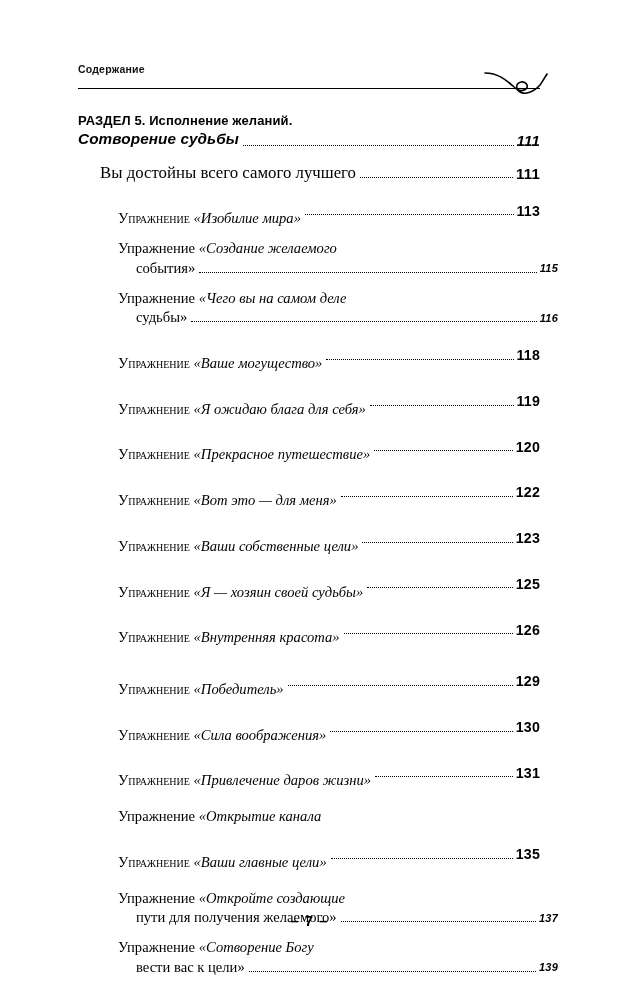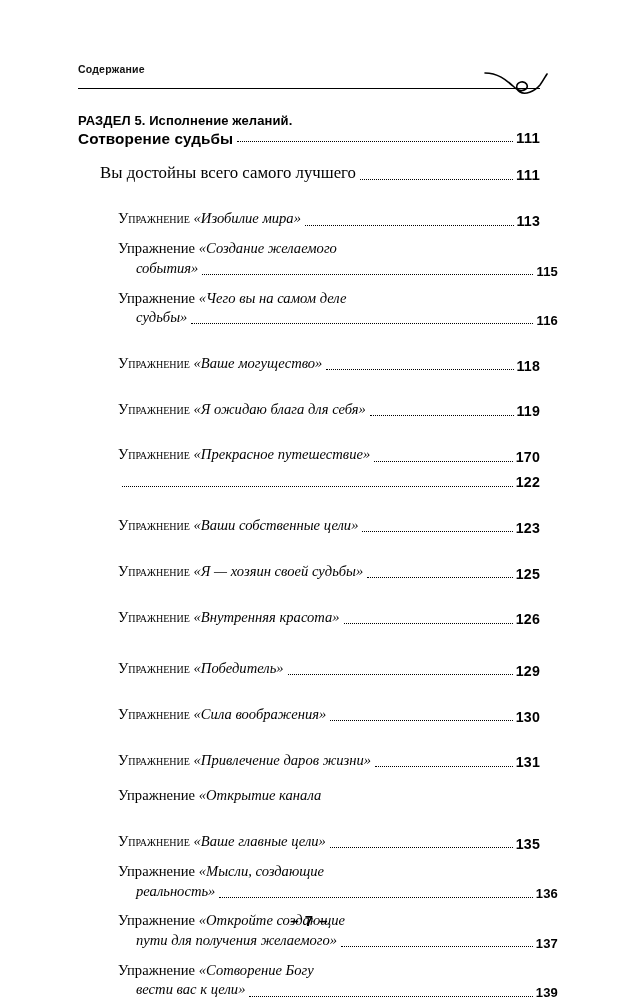--- a/index.html
+++ b/index.html
@@ -51,21 +51,21 @@
   
   .toc {
     position: absolute;
     left: 78px;
     top: 112px;
     width: 462px;
   }
 
   .row {
     display: flex;
-    align-items: flex-end;
+    align-items: center;
     width: 100%;
   }
   .row .txt {
     white-space: normal;
   }
   .leader {
     flex: 1 1 auto;
     position: relative;
     height: 1em;
     margin: 0 3px 0 4px;
@@ -93,21 +93,22 @@
   }
   .section .line1 {
     font-family: "Liberation Sans", sans-serif;
     font-weight: bold;
     font-size: 13px;
     letter-spacing: 0.1px;
     padding-left: 0px;
     line-height: 1.32;
   }
   .section .line2row {
-    align-items: flex-start;
+    align-items: flex-end;
+    font-style: italic;
   }
   .section .line2 {
     font-family: "Liberation Sans", sans-serif;
     font-weight: bold;
     font-size: 15.3px;
     letter-spacing: 0.1px;
     line-height: 1.32;
   }
   .section .pg { font-size: 15px; }
 
@@ -152,24 +153,23 @@
     font-size: 14.6px;
     line-height: 1.42;
   }
   .multi .lastrow {
     padding-left: 18px;
     margin-top: -1px;
   }
   .multi .lastrow .txt {
     font-family: "Liberation Serif", serif;
     font-size: 14.6px;
-    font-style: italic;
     line-height: 1.42;
   }
-  .multi .pg { font-size: 13px; }
+  .multi .pg { font-size: 11px; font-style: italic; }
   .gap { height: 6px; }
 
   .folio {
     position: absolute;
     left: 0;
     top: 912px;
     width: 619px;
     text-align: center;
     font-family: "Liberation Sans", sans-serif;
     font-size: 15px;
@@ -245,25 +245,26 @@
     <div class="entry2 row">
       <span class="txt"><span class="label">Упражнение </span><span class="title">«Я ожидаю блага для себя»</span></span>
       <span class="leader"></span>
       <span class="pg">119</span>
     </div>
     <div class="gap"></div>
 
     <div class="entry2 row">
       <span class="txt"><span class="label">Упражнение </span><span class="title">«Прекрасное путешествие»</span></span>
       <span class="leader"></span>
-      <span class="pg">170</span>
-    </div>
-    <div class="gap"></div>
-
-    <div class="entry2 row">
+      <span class="pg">120</span>
+    </div>
+    <div class="gap"></div>
+
+    <div class="entry2 row">
+      <span class="txt"><span class="label">Упражнение </span><span class="title">«Вот это — для меня»</span></span>
       <span class="leader"></span>
       <span class="pg">122</span>
     </div>
     <div class="gap"></div>
 
     <div class="entry2 row">
       <span class="txt"><span class="label">Упражнение </span><span class="title">«Ваши собственные цели»</span></span>
       <span class="leader"></span>
       <span class="pg">123</span>
     </div>
@@ -309,35 +310,27 @@
 
     <div class="gap"></div>
 
     <div class="multi">
       <div class="firstline"><span class="label">Упражнение </span><i>«Открытие канала</i></div>
     </div>
 
     <div class="gap"></div>
 
     <div class="entry2 row">
-      <span class="txt"><span class="label">Упражнение </span><span class="title">«Ваше главные цели»</span></span>
+      <span class="txt"><span class="label">Упражнение </span><span class="title">«Ваши главные цели»</span></span>
       <span class="leader"></span>
       <span class="pg">135</span>
     </div>
 
     <div class="gap"></div>
 
-    <div class="multi">
-      <div class="firstline"><span class="label">Упражнение </span><i>«Мысли, создающие</i></div>
-      <div class="row lastrow">
-        <span class="txt">реальность»</span>
-        <span class="leader"></span>
-        <span class="pg">136</span>
-      </div>
-    </div>
 
     <div class="gap"></div>
 
     <div class="multi">
       <div class="firstline"><span class="label">Упражнение </span><i>«Откройте создающие</i></div>
       <div class="row lastrow">
         <span class="txt">пути для получения желаемого»</span>
         <span class="leader"></span>
         <span class="pg">137</span>
       </div>

